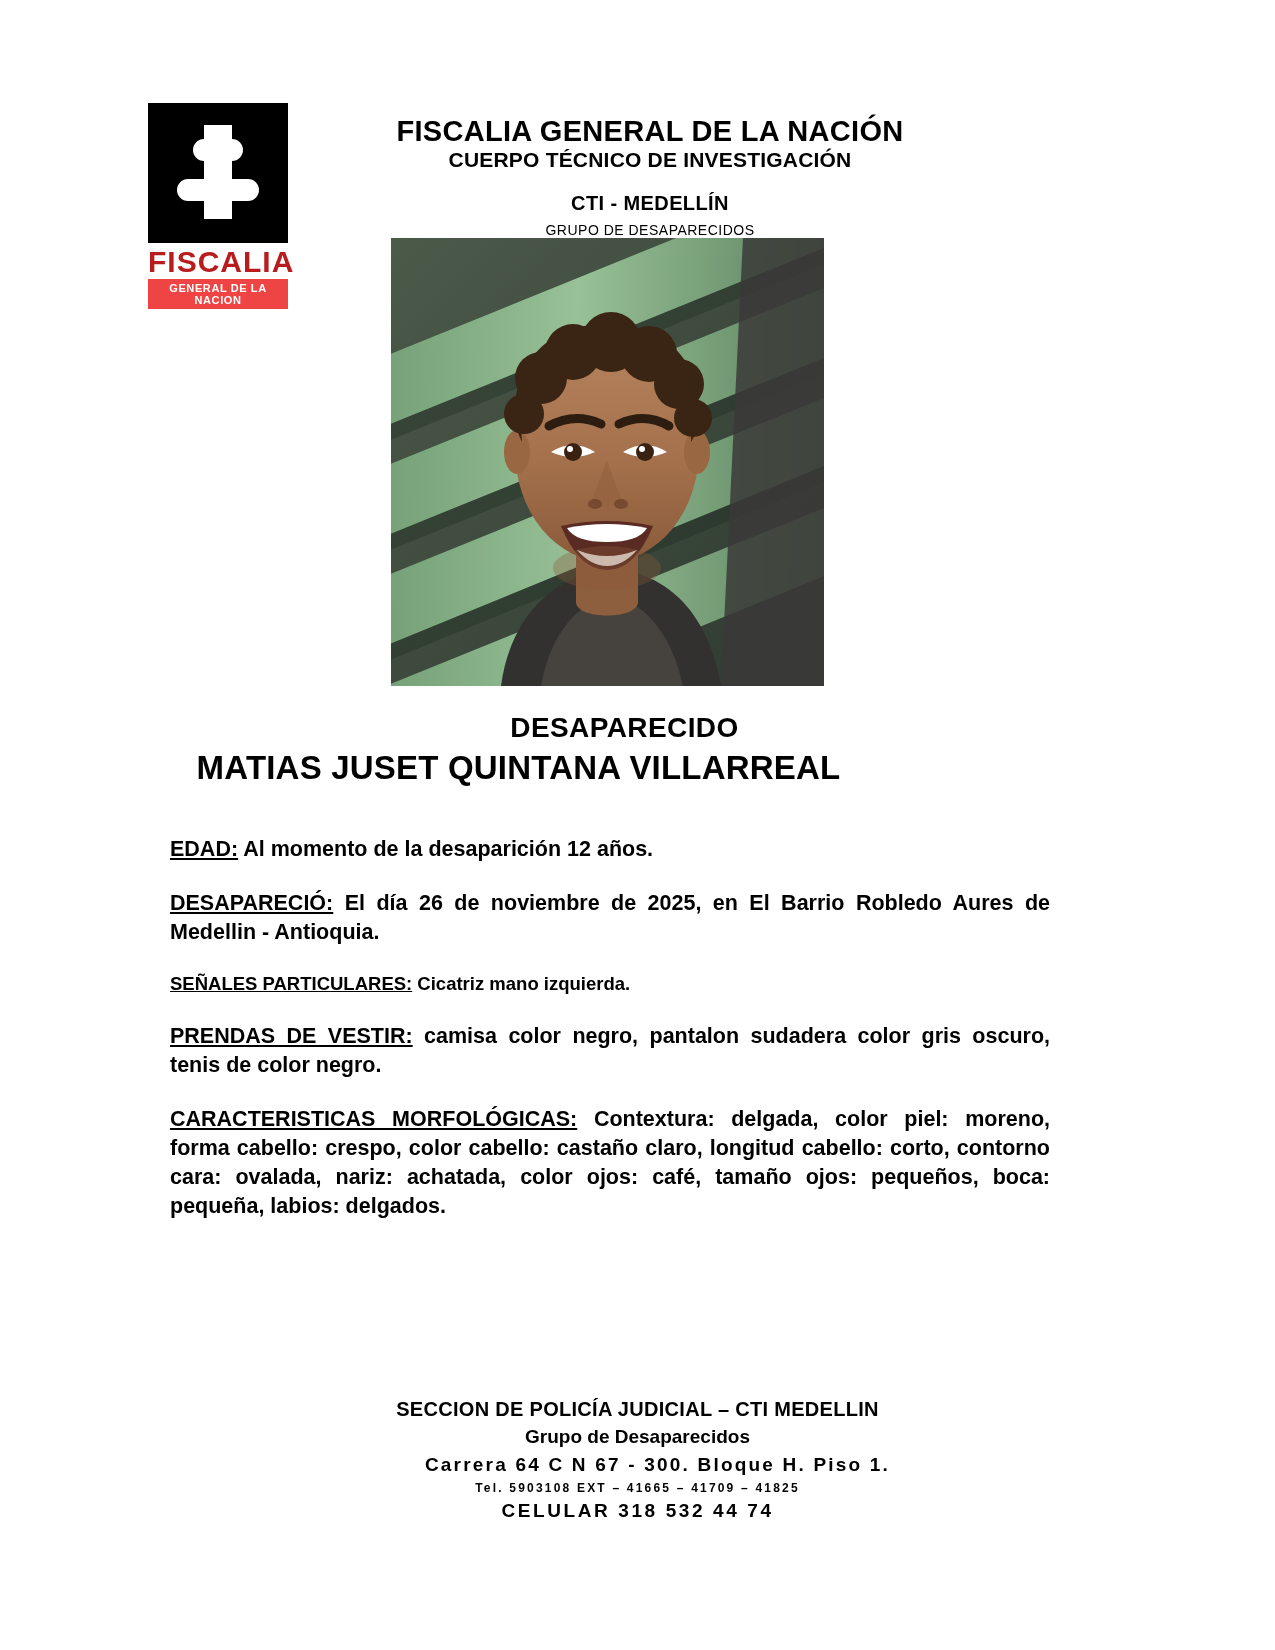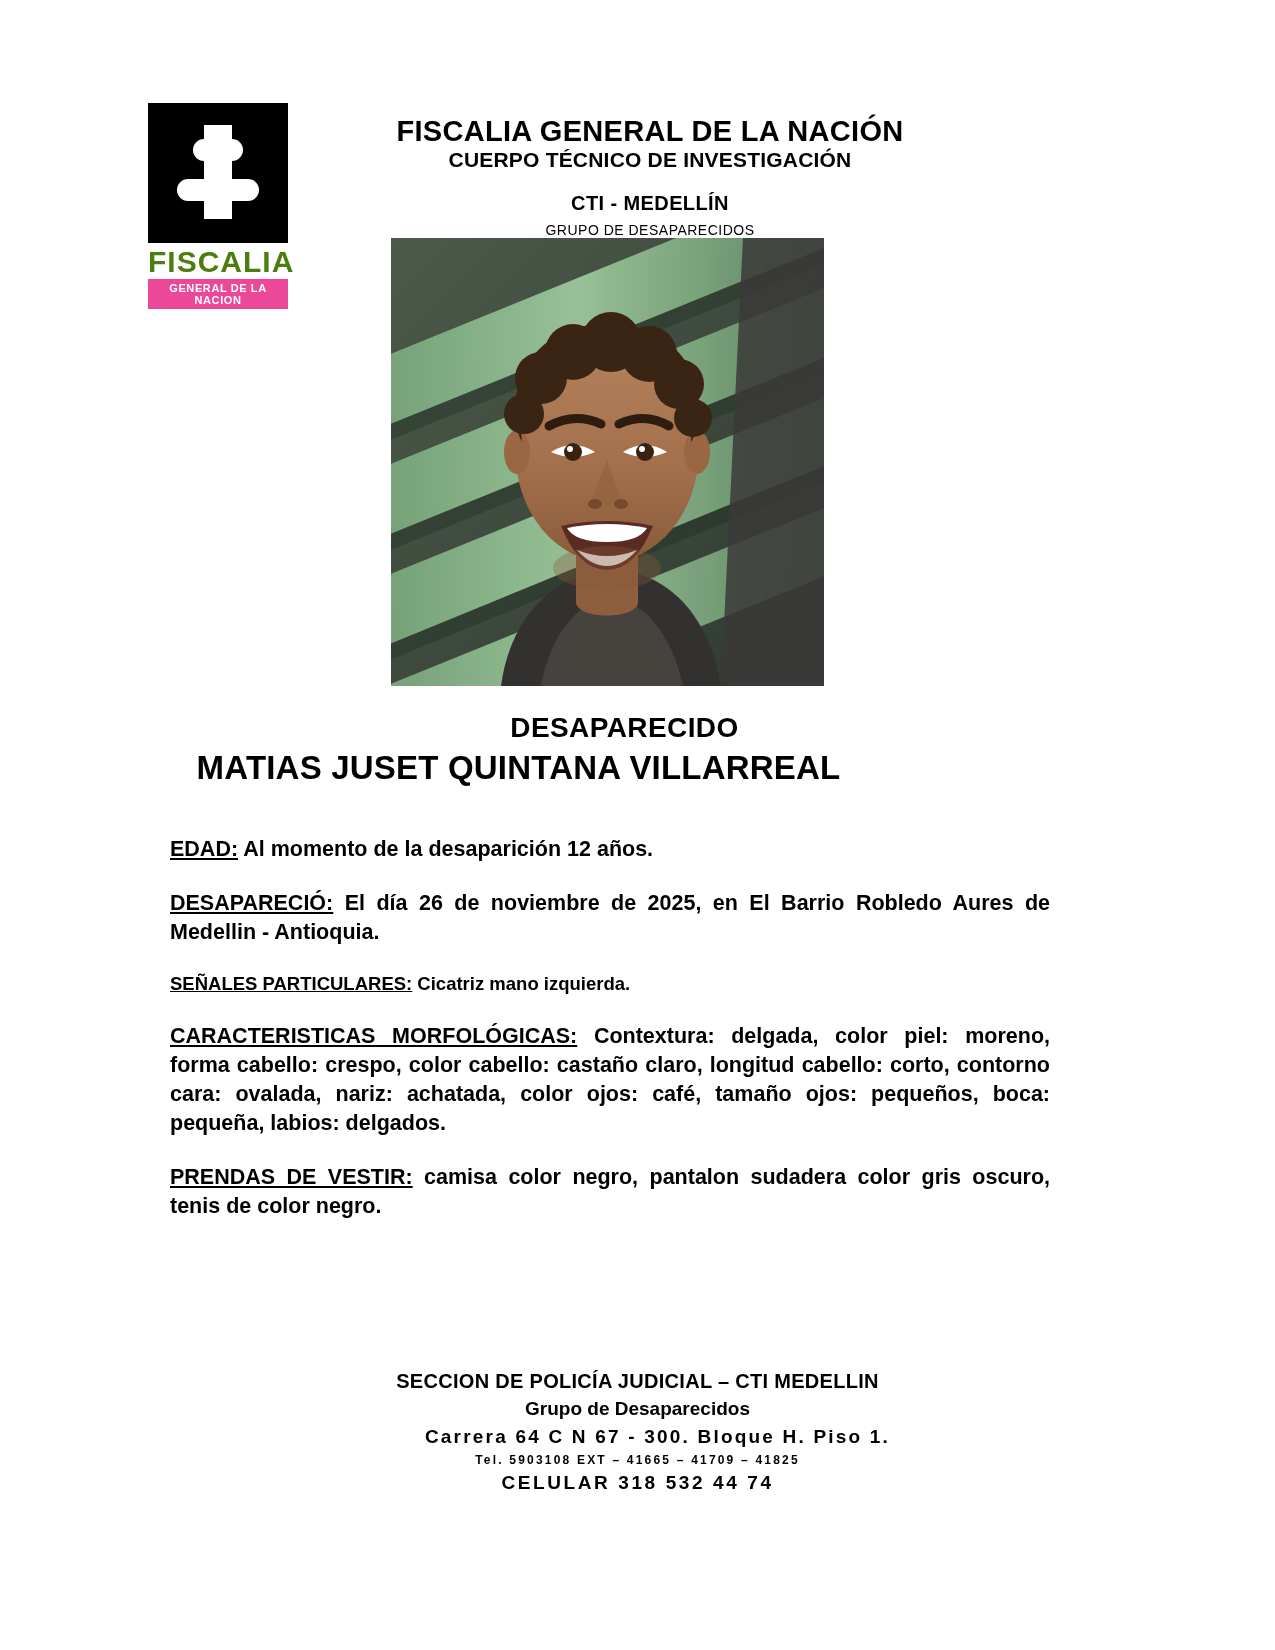--- a/index.html
+++ b/index.html
@@ -49,26 +49,26 @@
     left: 50%;
     top: 50%;
     transform: translate(-50%, -50%);
   }
   .logo-word {
     margin-top: 4px;
     font-family: "Liberation Sans", sans-serif;
     font-weight: bold;
     font-size: 30px;
     letter-spacing: 1px;
-    color: #4d7c0f;
+    color: #b91c1c;
     line-height: 1;
   }
   .logo-sub {
     margin-top: 2px;
-    background: #ec4899;
+    background: #ef4444;
     color: #ffffff;
     font-size: 11px;
     font-weight: bold;
     letter-spacing: 0.6px;
     text-align: center;
     padding: 3px 0 3px 0;
   }
 
   .org-titles {
     position: absolute;
@@ -157,21 +157,21 @@
   .para.small {
     font-size: 18.5px;
   }
   .para.small .lbl {
     font-size: 18.5px;
   }
 
   
   .footer {
     position: absolute;
-    top: 1368px;
+    top: 1396px;
     left: 0;
     width: 1275px;
     text-align: center;
   }
   .f1 {
     font-size: 20px;
     font-weight: bold;
     letter-spacing: 0.3px;
     line-height: 1.35;
   }
@@ -319,25 +319,25 @@
 
     <p class="para">
       <span class="lbl">DESAPARECIÓ:</span><span class="val"> El día 26 de noviembre de 2025, en El Barrio Robledo Aures de Medellin - Antioquia.</span>
     </p>
 
     <p class="para small">
       <span class="lbl">SEÑALES PARTICULARES:</span><span class="val"> Cicatriz mano izquierda.</span>
     </p>
 
     <p class="para">
+      <span class="lbl">PRENDAS DE VESTIR:</span><span class="val"> camisa color negro, pantalon sudadera color gris oscuro, tenis de color negro.</span>
+    </p>
+
+    <p class="para">
       <span class="lbl">CARACTERISTICAS MORFOLÓGICAS:</span><span class="val"> Contextura: delgada, color piel: moreno, forma cabello: crespo, color cabello: castaño claro, longitud cabello: corto, contorno cara: ovalada, nariz: achatada, color ojos: café, tamaño ojos: pequeños, boca: pequeña, labios: delgados.</span>
-    </p>
-
-    <p class="para">
-      <span class="lbl">PRENDAS DE VESTIR:</span><span class="val"> camisa color negro, pantalon sudadera color gris oscuro, tenis de color negro.</span>
     </p>
 
   </div>
 
   <div class="footer">
     <div class="f1">SECCION DE POLICÍA JUDICIAL – CTI MEDELLIN</div>
     <div class="f2">Grupo de Desaparecidos</div>
     <div class="f3">Carrera 64 C N 67 - 300. Bloque H. Piso 1.</div>
     <div class="f4">Tel. 5903108 EXT – 41665 – 41709 – 41825</div>
     <div class="f5">CELULAR 318 532 44 74</div>

